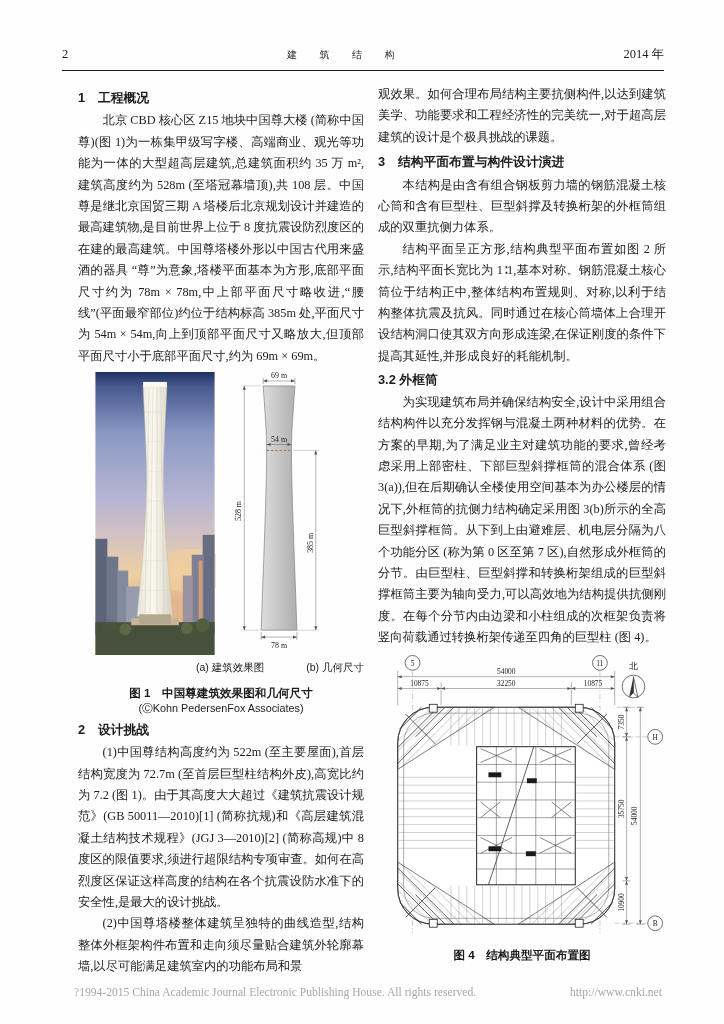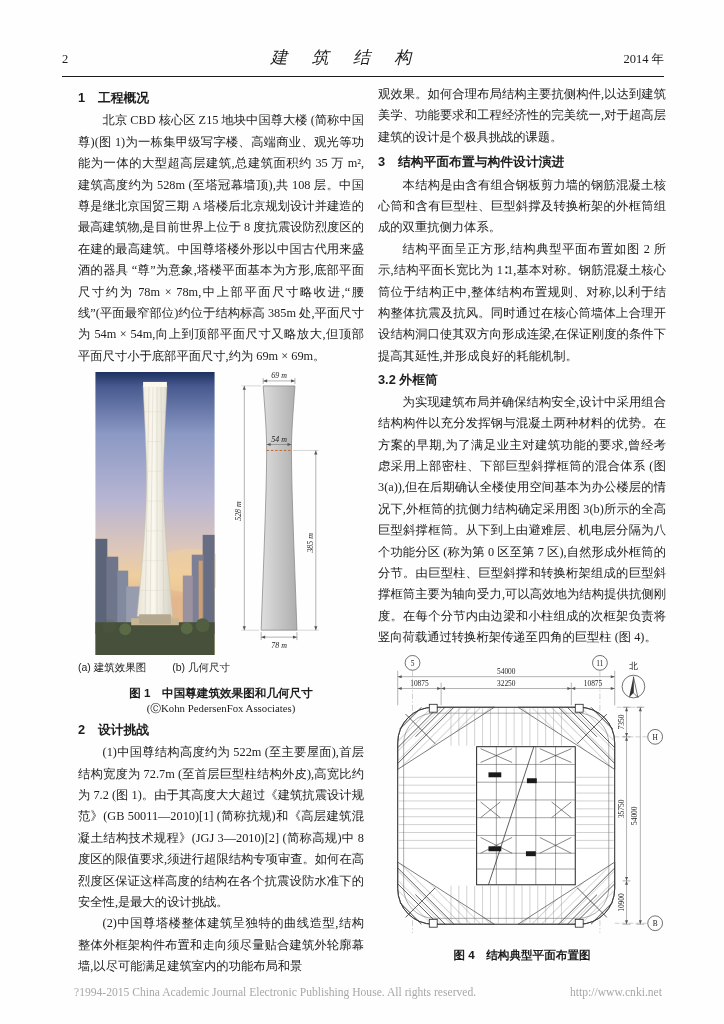--- a/index.html
+++ b/index.html
@@ -13,41 +13,41 @@
     overflow: hidden;
   }
   
   .header {
     position: absolute; left: 62px; right: 60px; top: 46px;
     display: flex; justify-content: space-between; align-items: baseline;
     border-bottom: 1.6px solid #1a1a1a;
     padding-bottom: 7px;
     font-size: 12.5px;
   }
-  .header .journal { letter-spacing: 10px; font-size: 17px; font-style: italic; }
+  .header .journal { letter-spacing: 10px; font-size: 10px; }
   
   .columns {
     position: absolute; left: 78px; right: 58px; top: 84px;
     display: flex; gap: 14px;
   }
   .col { width: 296px; font-size: 12.3px; line-height: 21.4px; text-align: justify; }
   .col p { margin: 0; text-indent: 2em; }
   .col p.no-indent { text-indent: 0; }
   h3.sec { font-size: 12.8px; font-weight: bold; margin: 3px 0 2px 0; text-indent: 0;
            font-family: "Liberation Sans", "DejaVu Sans", sans-serif; }
   h3.sec.sub { margin: 2px 0 1px 0; }
   
   .fig1 { margin: 5px 0 3px 0; }
-  .fig1-row { display: flex; justify-content: center; gap: 10px; font-style: italic; }
-  .fig1-sub { display: flex; justify-content: flex-start; gap: 26px; font-size: 10.5px; margin-top: 2px;
+  .fig1-row { display: flex; justify-content: center; gap: 10px; }
+  .fig1-sub { display: flex; justify-content: flex-end; gap: 42px; font-size: 10.5px; margin-top: 2px;
               font-family: "Liberation Sans", "DejaVu Sans", sans-serif; }
   .fig-caption { text-align: center; font-size: 11.6px; font-weight: bold; margin-top: 5px;
                  font-family: "Liberation Sans", "DejaVu Sans", sans-serif; line-height: 17px;}
   .fig-credit { text-align: center; font-size: 10.8px; font-weight: normal; line-height: 15px;
-                font-family: Liberation Serif, serif; }
+                font-family: Liberation Sans, sans-serif; }
   
   .fig2 { margin-top: 4px; text-align: center; }
   .fig2 svg { display:block; margin: 0 auto; }
   
   .footer {
     position: absolute; left: 74px; right: 62px; top: 986px;
     display: flex; justify-content: space-between;
     font-size: 11.6px; color: #a8a8a8;
   }
   svg text { font-family: "Liberation Serif", "DejaVu Serif", serif; }

